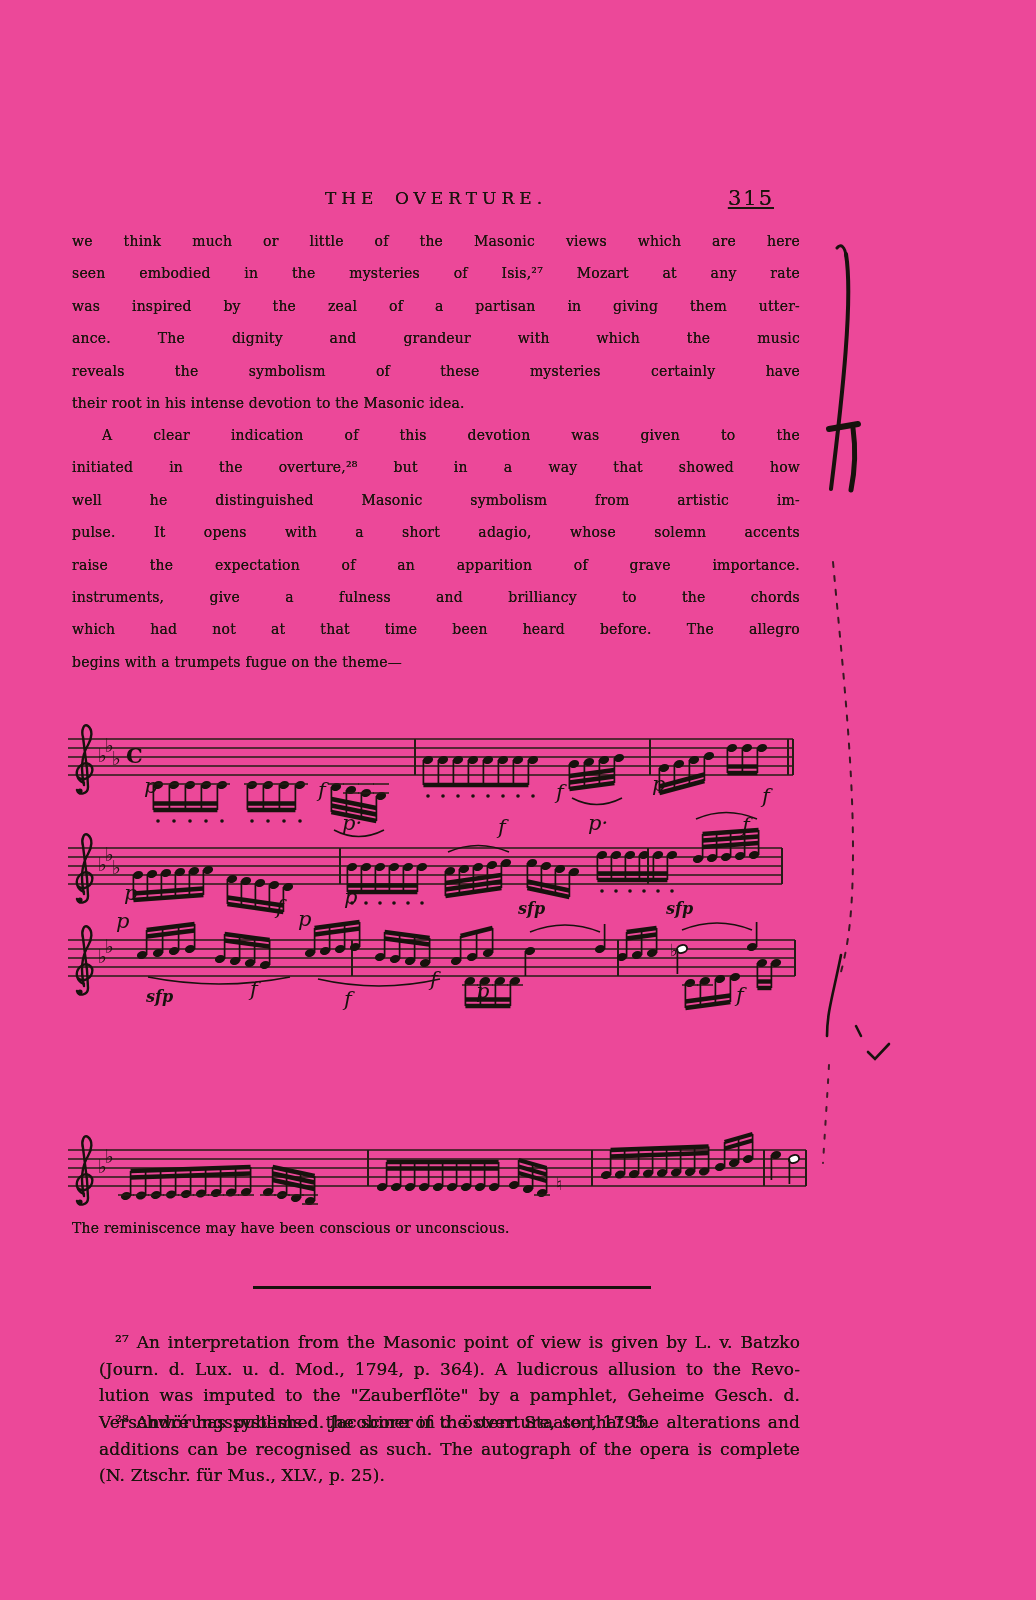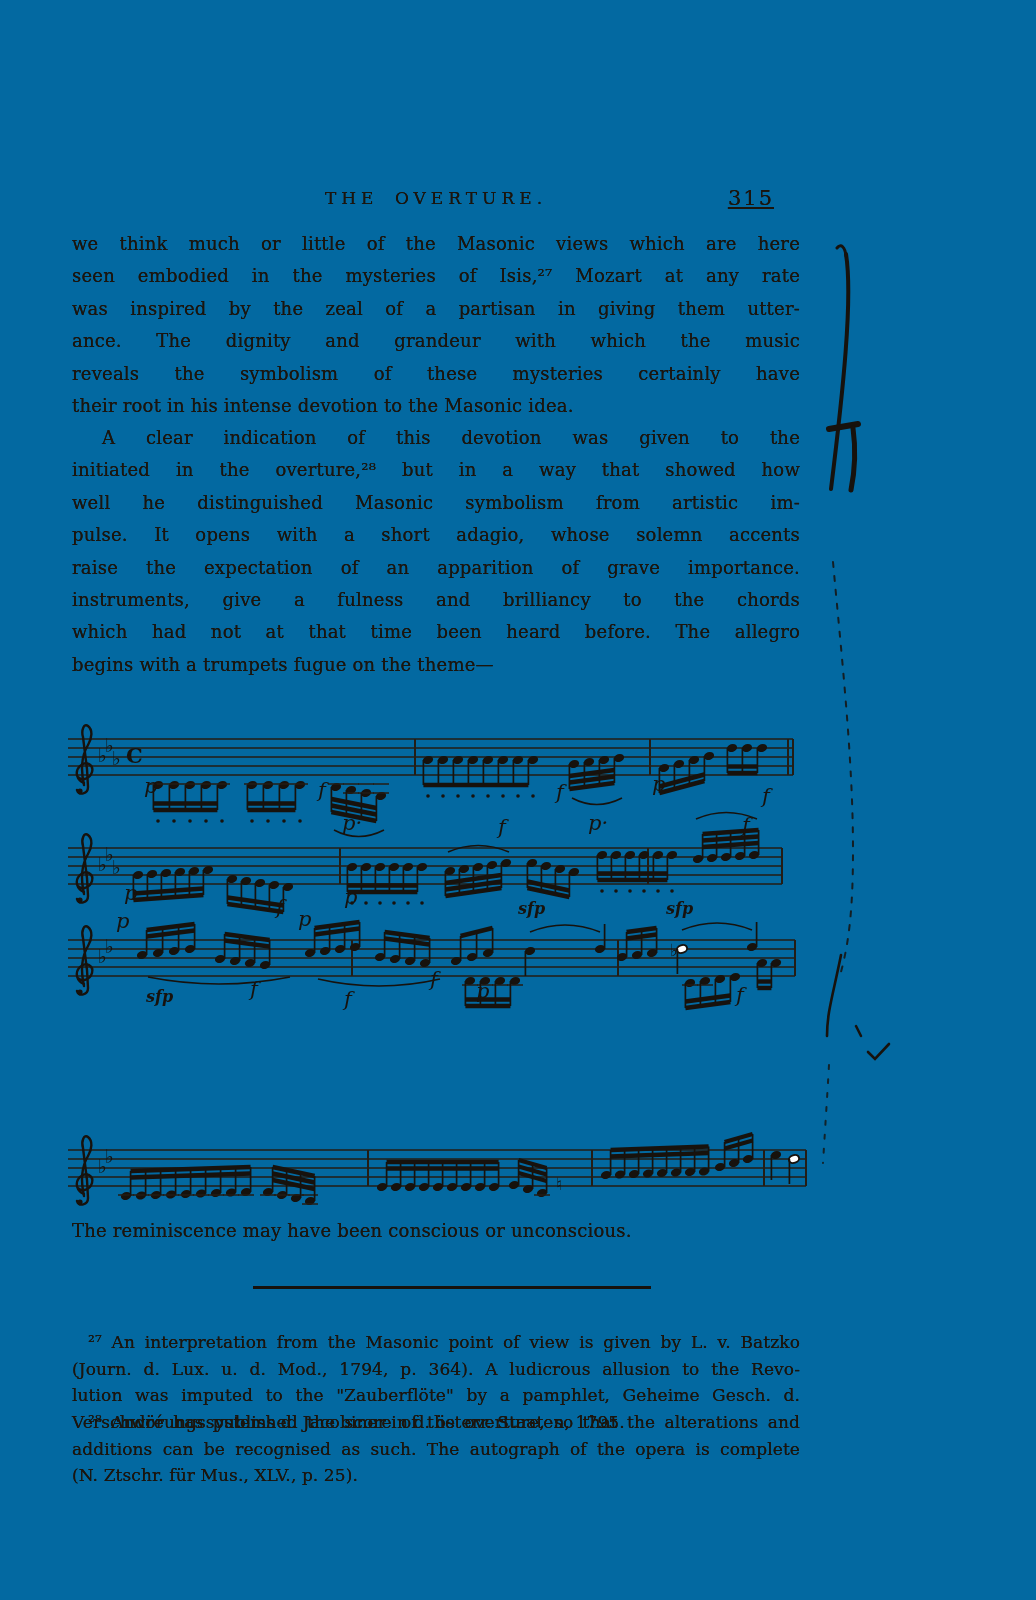--- a/index.html
+++ b/index.html
@@ -1,34 +1,34 @@
 <!DOCTYPE html>
 <html><head>
 <meta charset="utf-8">
 <style>
   html,body{margin:0;padding:0;background:#e9e7e2;}
-  .page{position:relative;width:1036px;height:1600px;background:#0369a1;overflow:hidden;
+  .page{position:relative;width:1036px;height:1600px;background:#ec4899;overflow:hidden;
         font-family:"DejaVu Serif", serif;color:#1b150e;}
   .header{position:absolute;left:72px;top:188px;width:728px;height:28px;}
   .running-title{position:absolute;left:0;right:0;text-align:center;font-size:17px;
         letter-spacing:5px;word-spacing:6px;text-shadow:0 0 .5px #1b150e;}
   .page-number{position:absolute;right:26px;top:-2px;font-size:21px;letter-spacing:2px;
         text-shadow:0 0 .5px #1b150e;text-decoration:underline;}
   .para{position:absolute;left:72px;width:728px;}
-  .para .line{height:32.4px;font-size:18px;letter-spacing:.2px;white-space:nowrap;
+  .para .line{height:32.4px;font-size:14px;letter-spacing:.2px;white-space:nowrap;
         text-align:justify;text-align-last:justify;text-shadow:0 0 .5px #1b150e;}
   .para .line:last-child{text-align-last:left;}
   .p1{top:233px;}
   .p2{top:427px;}
   .p3{top:1045px;}
   .p3 .line{height:34px;}
   .p4{top:1220px;}
   .p4 .line{text-align-last:left;}
   .indent-first .line:first-child{padding-left:30px;}
-  .fn .line{height:26.6px;font-size:17px;letter-spacing:.1px;}
+  .fn .line{height:26.6px;font-size:17px;letter-spacing:.1px;margin-left:27px;}
   .fn.indent-first .line:first-child{padding-left:16px;}
   .fn27{top:1332px;}
   .fn28{top:1412px;}
   .fn-rule{position:absolute;left:253px;top:1286px;width:398px;height:2.6px;background:#17120d;}
   #music-layer{position:absolute;left:0;top:0;width:1036px;height:1600px;}
   
   .sl{stroke:#241d15;stroke-width:1.5;}
   .bar{stroke:#241d15;stroke-width:2;}
   .stem{stroke:#17120d;stroke-width:1.7;}
   .beam{stroke:#17120d;stroke-width:4.4;stroke-linecap:butt;}

